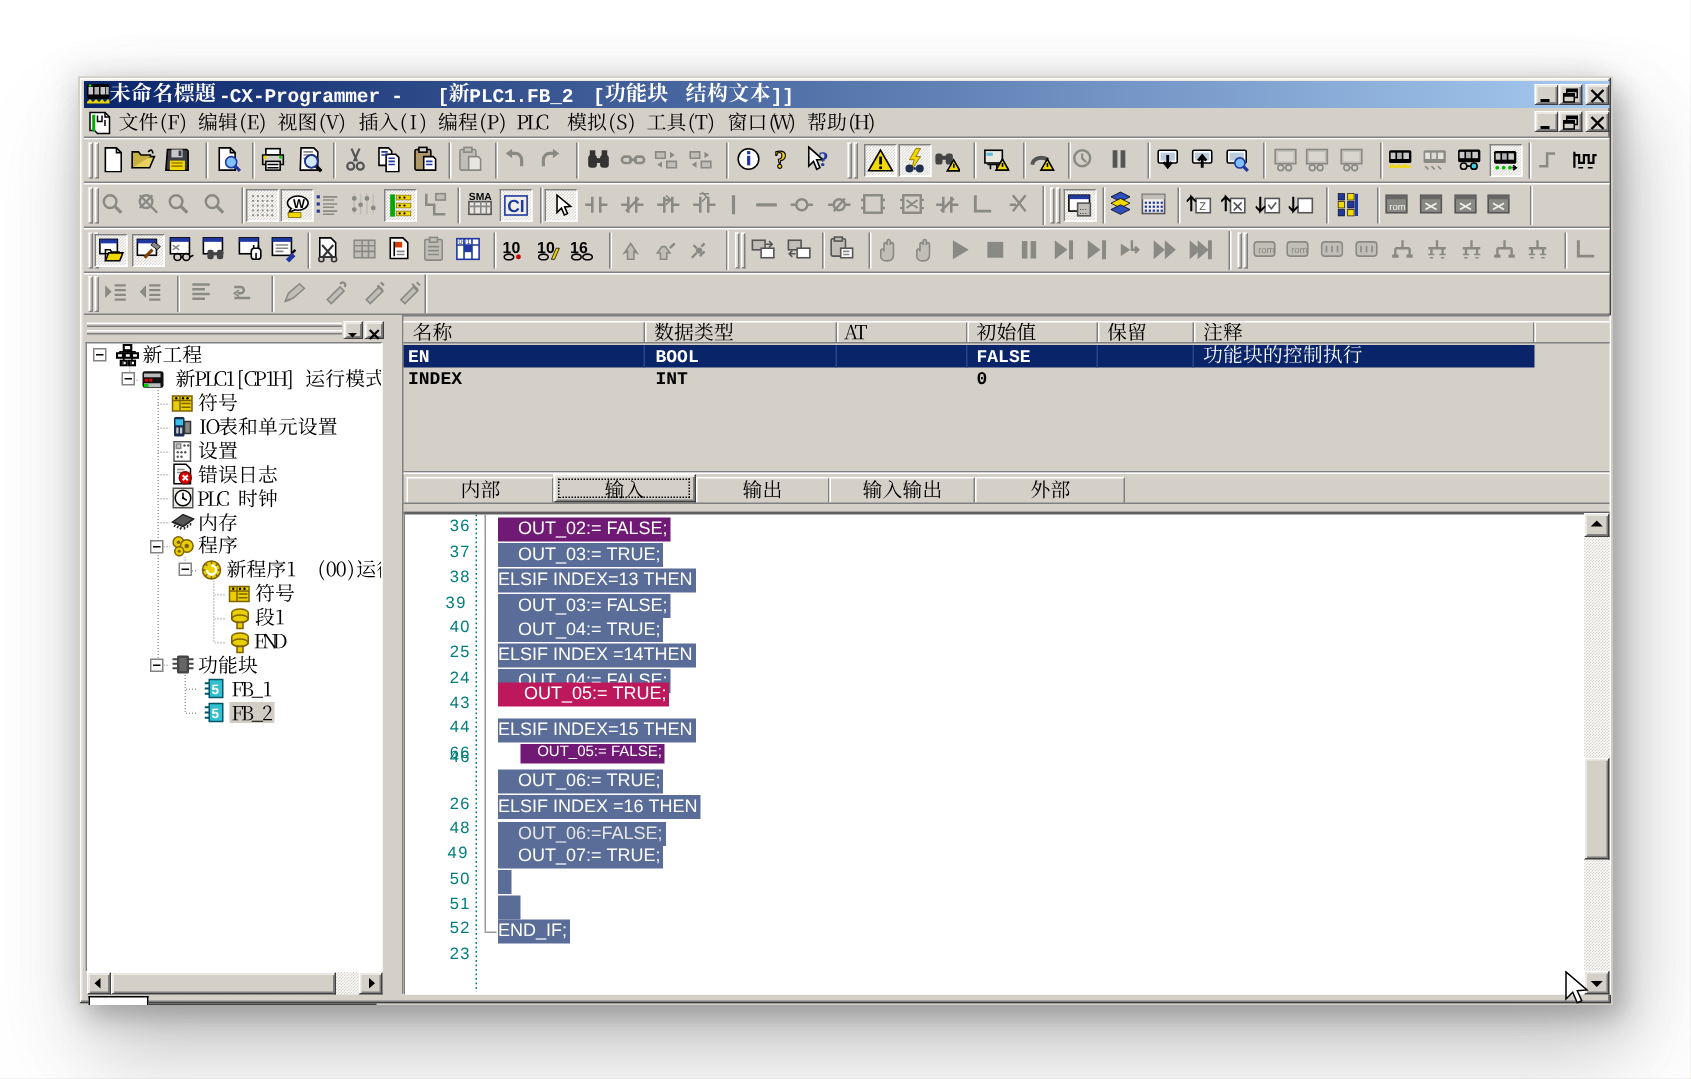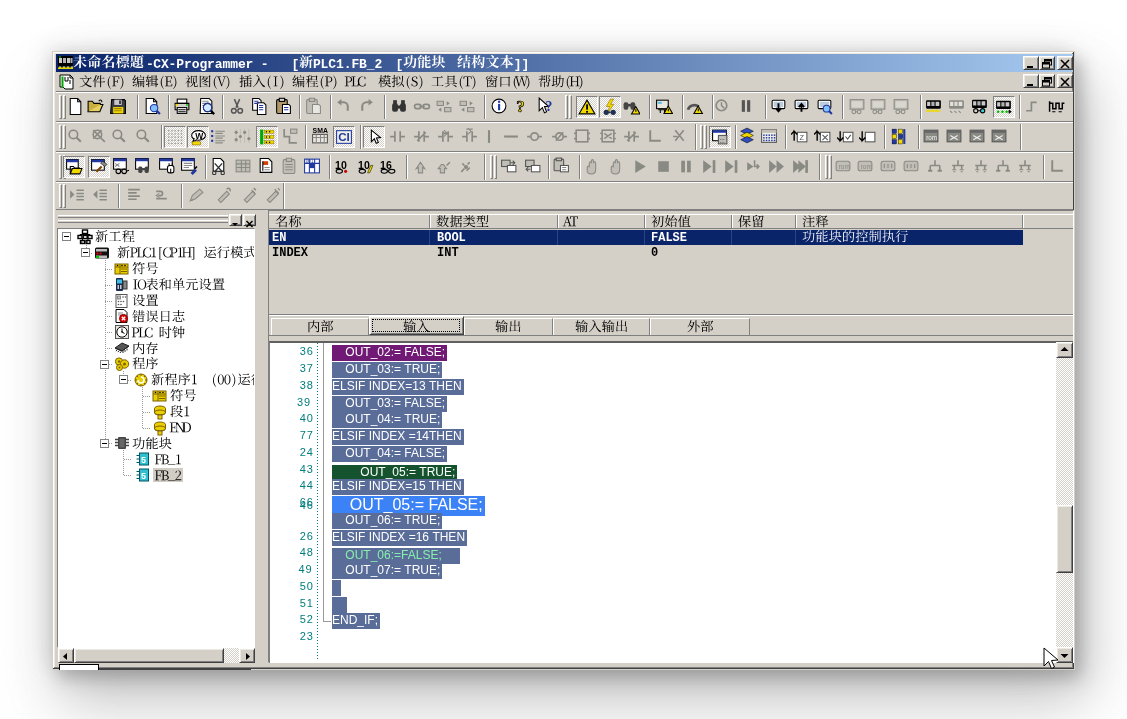--- a/index.html
+++ b/index.html
@@ -1416,36 +1416,36 @@
     <div class="abs" style="left:244px;top:293.4px;width:17px;text-align:right;font-size:11px;color:#007d7d;letter-spacing:1px">36</div>
     <div class="abs" style="left:279px;top:293.4px;font-size:12px;background:#701a75;color:#fff;padding:0 2px 2px 0;white-space:pre">&nbsp;&nbsp;&nbsp;&nbsp;OUT_02:=&nbsp;FALSE;</div>
     <div class="abs" style="left:244px;top:310.1px;width:17px;text-align:right;font-size:11px;color:#007d7d;letter-spacing:1px">37</div>
     <div class="abs" style="left:279px;top:310.1px;font-size:12px;background:#5a6d99;color:#fff;padding:0 2px 2px 0;white-space:pre">&nbsp;&nbsp;&nbsp;&nbsp;OUT_03:=&nbsp;TRUE;</div>
     <div class="abs" style="left:244px;top:326.9px;width:17px;text-align:right;font-size:11px;color:#007d7d;letter-spacing:1px">38</div>
     <div class="abs" style="left:279px;top:326.9px;font-size:12px;background:#5a6d99;color:#fff;padding:0 2px 2px 0;white-space:pre">ELSIF&nbsp;INDEX=13&nbsp;THEN</div>
     <div class="abs" style="left:244px;top:343.6px;width:17px;text-align:left;font-size:11px;color:#007d7d;letter-spacing:1px">39</div>
     <div class="abs" style="left:279px;top:343.6px;font-size:12px;background:#5a6d99;color:#fff;padding:0 2px 2px 0;white-space:pre">&nbsp;&nbsp;&nbsp;&nbsp;OUT_03:=&nbsp;FALSE;</div>
     <div class="abs" style="left:244px;top:360.4px;width:17px;text-align:right;font-size:11px;color:#007d7d;letter-spacing:1px">40</div>
     <div class="abs" style="left:279px;top:360.4px;font-size:12px;background:#5a6d99;color:#fff;padding:0 2px 2px 0;white-space:pre">&nbsp;&nbsp;&nbsp;&nbsp;OUT_04:=&nbsp;TRUE;</div>
-    <div class="abs" style="left:244px;top:377.1px;width:17px;text-align:right;font-size:11px;color:#007d7d;letter-spacing:1px">77</div>
+    <div class="abs" style="left:244px;top:377.1px;width:17px;text-align:right;font-size:11px;color:#007d7d;letter-spacing:1px">25</div>
     <div class="abs" style="left:279px;top:377.1px;font-size:12px;background:#5a6d99;color:#fff;padding:0 2px 2px 0;white-space:pre">ELSIF&nbsp;INDEX&nbsp;=14THEN</div>
     <div class="abs" style="left:244px;top:393.9px;width:17px;text-align:right;font-size:11px;color:#007d7d;letter-spacing:1px">24</div>
     <div class="abs" style="left:279px;top:393.9px;font-size:12px;background:#5a6d99;color:#fff;padding:0 2px 2px 0;white-space:pre">&nbsp;&nbsp;&nbsp;&nbsp;OUT_04:=&nbsp;FALSE;</div>
     <div class="abs" style="left:244px;top:410.6px;width:17px;text-align:right;font-size:11px;color:#007d7d;letter-spacing:1px">43</div>
-    <div class="abs" style="left:279px;top:413px;font-size:12px;background:#14532d;color:#fff;padding:0 2px 2px 15px;white-space:pre">&nbsp;&nbsp;&nbsp;&nbsp;OUT_05:=&nbsp;TRUE;</div>
+    <div class="abs" style="left:279px;top:403px;font-size:12px;background:#be185d;color:#fff;padding:0 2px 2px 4px;white-space:pre">&nbsp;&nbsp;&nbsp;&nbsp;OUT_05:=&nbsp;TRUE;</div>
     <div class="abs" style="left:244px;top:427.4px;width:17px;text-align:right;font-size:11px;color:#007d7d;letter-spacing:1px">44</div>
     <div class="abs" style="left:279px;top:427.4px;font-size:12px;background:#5a6d99;color:#fff;padding:0 2px 2px 0;white-space:pre">ELSIF&nbsp;INDEX=15&nbsp;THEN</div>
     <div class="abs" style="left:244px;top:444.1px;width:17px;text-align:right;font-size:11px;color:#007d7d;letter-spacing:1px">66</div>
-    <div class="abs" style="left:279px;top:444.1px;font-size:16px;background:#3b82f6;color:#fff;padding:0 2px 2px 0;white-space:pre">&nbsp;&nbsp;&nbsp;&nbsp;OUT_05:=&nbsp;FALSE;</div>
+    <div class="abs" style="left:294px;top:444.1px;font-size:10px;background:#701a75;color:#fff;padding:0 2px 2px 0;white-space:pre">&nbsp;&nbsp;&nbsp;&nbsp;OUT_05:=&nbsp;FALSE;</div>
     <div class="abs" style="left:244px;top:447px;width:17px;text-align:right;font-size:11px;color:#007d7d;letter-spacing:1px">46</div>
     <div class="abs" style="left:279px;top:460.9px;font-size:12px;background:#5a6d99;color:#fff;padding:0 2px 2px 0;white-space:pre">&nbsp;&nbsp;&nbsp;&nbsp;OUT_06:=&nbsp;TRUE;</div>
     <div class="abs" style="left:244px;top:477.6px;width:17px;text-align:right;font-size:11px;color:#007d7d;letter-spacing:1px">26</div>
     <div class="abs" style="left:279px;top:477.6px;font-size:12px;background:#5a6d99;color:#fff;padding:0 2px 2px 0;white-space:pre">ELSIF&nbsp;INDEX&nbsp;=16&nbsp;THEN</div>
     <div class="abs" style="left:244px;top:494.4px;width:17px;text-align:right;font-size:11px;color:#007d7d;letter-spacing:1px">48</div>
-    <div class="abs" style="left:279px;top:496px;font-size:12px;background:#5a6d99;color:#86efac;padding:0 18px 2px 0;white-space:pre">&nbsp;&nbsp;&nbsp;&nbsp;OUT_06:=FALSE;</div>
+    <div class="abs" style="left:279px;top:496px;font-size:12px;background:#5a6d99;color:#e5e5e5;padding:0 2px 2px 0;white-space:pre">&nbsp;&nbsp;&nbsp;&nbsp;OUT_06:=FALSE;</div>
     <div class="abs" style="left:244px;top:511.1px;width:17px;text-align:center;font-size:11px;color:#007d7d;letter-spacing:1px">49</div>
     <div class="abs" style="left:279px;top:511.1px;font-size:12px;background:#5a6d99;color:#fff;padding:0 2px 2px 0;white-space:pre">&nbsp;&nbsp;&nbsp;&nbsp;OUT_07:=&nbsp;TRUE;</div>
     <div class="abs" style="left:244px;top:527.9px;width:17px;text-align:right;font-size:11px;color:#007d7d;letter-spacing:1px">50</div>
     <div class="abs" style="left:279px;top:527.9px;font-size:12px;background:#5a6d99;color:#fff;padding:0 2px 2px 0;white-space:pre">&nbsp;&nbsp;</div>
     <div class="abs" style="left:244px;top:544.6px;width:17px;text-align:right;font-size:11px;color:#007d7d;letter-spacing:1px">51</div>
     <div class="abs" style="left:279px;top:544.6px;font-size:12px;background:#5a6d99;color:#fff;padding:0 2px 2px 0;white-space:pre">&nbsp;&nbsp;&nbsp;&nbsp;</div>
     <div class="abs" style="left:244px;top:561.4px;width:17px;text-align:right;font-size:11px;color:#007d7d;letter-spacing:1px">52</div>
     <div class="abs" style="left:279px;top:561.4px;font-size:12px;background:#5a6d99;color:#fff;padding:0 2px 2px 0;white-space:pre">END_IF;</div>
     <div class="abs" style="left:244px;top:578.1px;width:17px;text-align:right;font-size:11px;color:#007d7d;letter-spacing:1px">23</div>
     <div class="abs dith" style="left:1003px;top:290px;width:17px;height:321px"></div>

